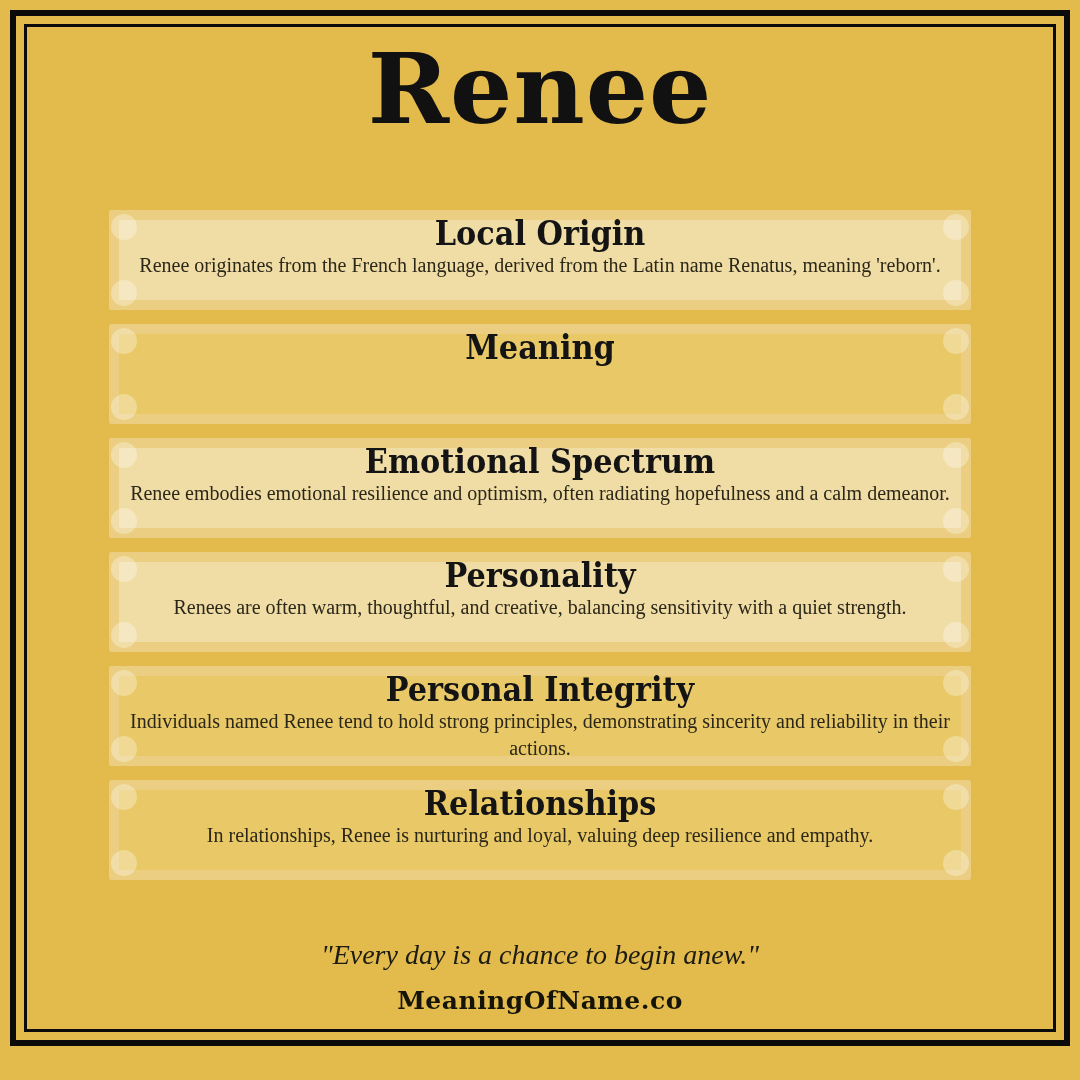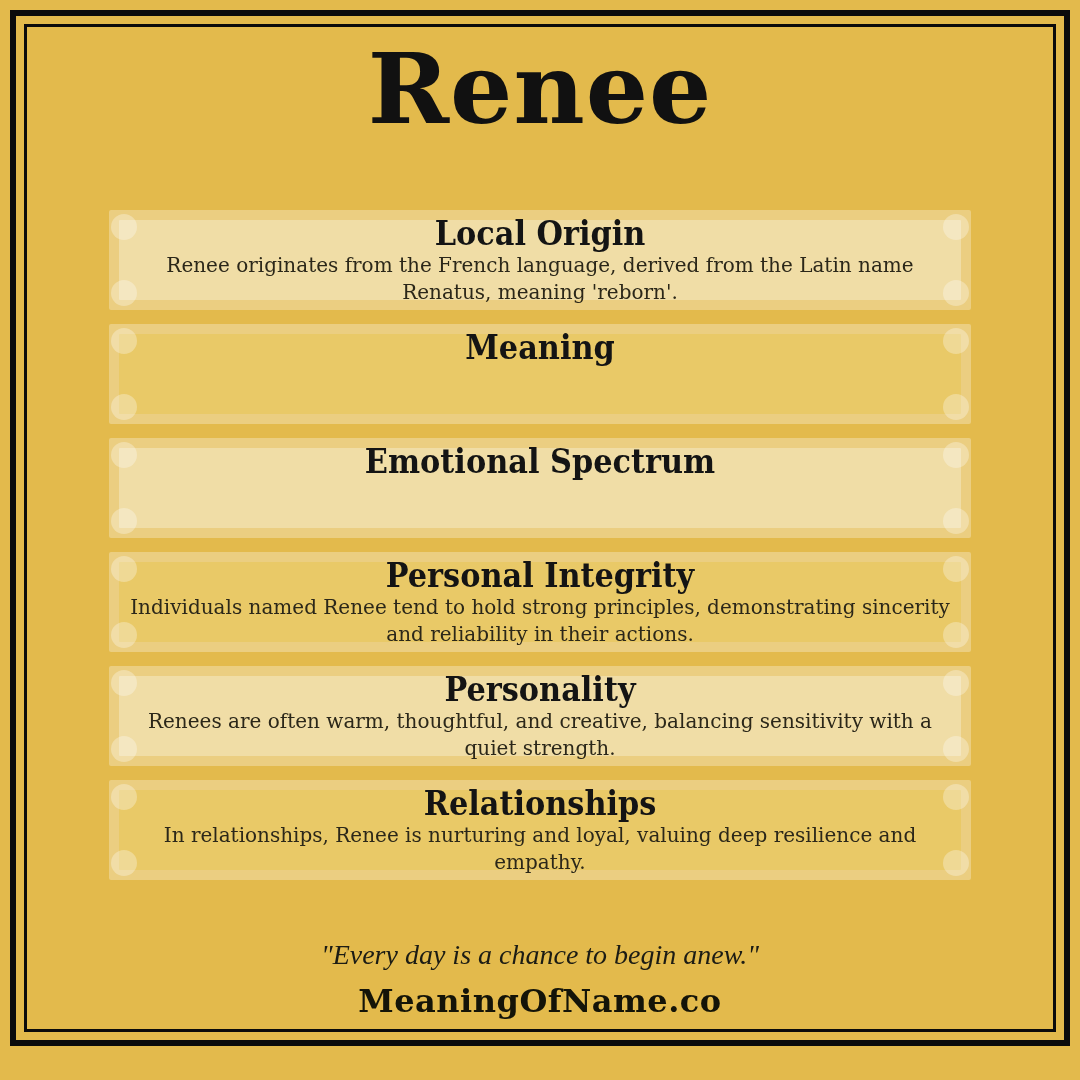--- a/index.html
+++ b/index.html
@@ -82,34 +82,35 @@
     transform:scaleX(0.92);
     transform-origin:center;
     white-space:nowrap;
   }
   .card-body{
     display:block;
     margin:0 auto;
     max-width:820px;
     font-size:20px;line-height:27px;
     color:var(--body-text);
+    font-family:Liberation Serif, serif;
   }
   .quote{
     position:absolute;top:936px;left:0;width:100%;
     text-align:center;
     font-family:"Liberation Serif","DejaVu Serif",serif;
     font-style:italic;
     font-size:28px;line-height:38px;
     color:#1c1c14;
   }
   .brand{
     position:absolute;top:980px;left:0;width:100%;
     text-align:center;
     font-weight:bold;
-    font-size:32px;line-height:42px;
+    font-size:25px;line-height:42px;
     color:#141408;
     letter-spacing:0.5px;
   }
 </style>
 </head>
 <body>
 
 <div class="poster">
 
   <div class="frame-outer"></div>
@@ -142,47 +143,48 @@
   </div>
 
   <div class="card card--light">
     <div class="card-inner"></div>
     <span class="dot dot--tl"></span>
     <span class="dot dot--tr"></span>
     <span class="dot dot--bl"></span>
     <span class="dot dot--br"></span>
     <div class="card-content">
       <span class="card-heading">Emotional Spectrum</span>
+      <span class="card-body">Renee embodies emotional resilience and optimism, often radiating hopefulness and a calm demeanor.</span>
+    </div>
+  </div>
+
+  <div class="card card--light">
+    <div class="card-inner"></div>
+    <span class="dot dot--tl"></span>
+    <span class="dot dot--tr"></span>
+    <span class="dot dot--bl"></span>
+    <span class="dot dot--br"></span>
+    <div class="card-content">
+      <span class="card-heading">Personality</span>
+      <span class="card-body">Renees are often warm, thoughtful, and creative, balancing sensitivity with a quiet strength.</span>
     </div>
   </div>
 
   <div class="card card--dark">
     <div class="card-inner"></div>
     <span class="dot dot--tl"></span>
     <span class="dot dot--tr"></span>
     <span class="dot dot--bl"></span>
     <span class="dot dot--br"></span>
     <div class="card-content">
       <span class="card-heading">Personal Integrity</span>
       <span class="card-body">Individuals named Renee tend to hold strong principles, demonstrating sincerity and reliability in their actions.</span>
     </div>
   </div>
 
-  <div class="card card--light">
-    <div class="card-inner"></div>
-    <span class="dot dot--tl"></span>
-    <span class="dot dot--tr"></span>
-    <span class="dot dot--bl"></span>
-    <span class="dot dot--br"></span>
-    <div class="card-content">
-      <span class="card-heading">Personality</span>
-      <span class="card-body">Renees are often warm, thoughtful, and creative, balancing sensitivity with a quiet strength.</span>
-    </div>
-  </div>
-
   <div class="card card--dark">
     <div class="card-inner"></div>
     <span class="dot dot--tl"></span>
     <span class="dot dot--tr"></span>
     <span class="dot dot--bl"></span>
     <span class="dot dot--br"></span>
     <div class="card-content">
       <span class="card-heading">Relationships</span>
       <span class="card-body">In relationships, Renee is nurturing and loyal, valuing deep resilience and empathy.</span>
     </div>

